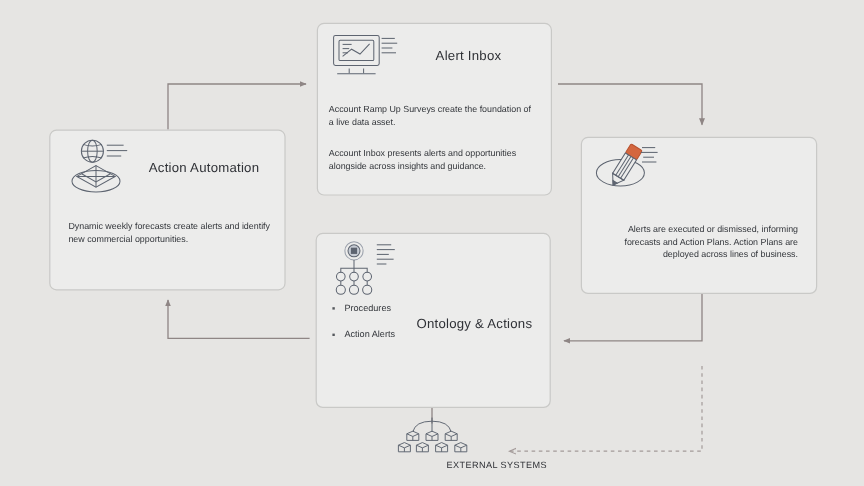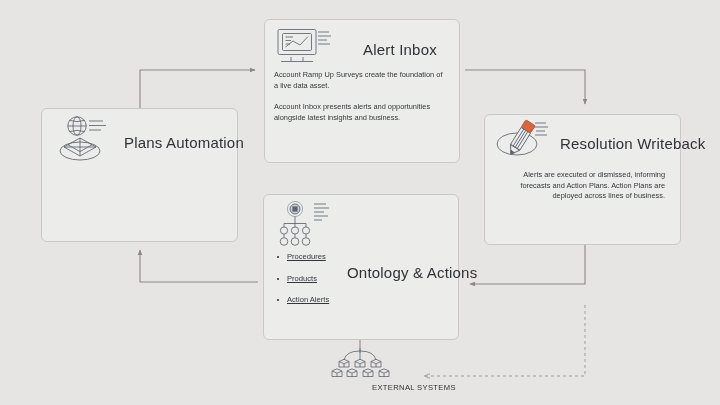--- a/index.html
+++ b/index.html
@@ -13,40 +13,39 @@
   #stage{position:absolute;left:0;top:0;width:720px;height:405px;}
   .card{
     position:absolute;
     background:#ececeb;
     border:1px solid #c9c9c7;
     border-radius:6px;
     box-sizing:border-box;
   }
   .card-title{
     position:absolute;
-    font-size:15px;
+    font-size:11px;
     color:#2f3136;
     letter-spacing:.2px;
     white-space:nowrap;
   }
   .card-body{
     position:absolute;
     font-size:7.4px;
     line-height:1.45;
     color:#33363b;
   }
-  .card-body p{margin:0 0 11px 0;}
+  .card-body p{margin:16px 0 11px 0;}
   .bullets{
     position:absolute;
     font-size:7.6px;
     line-height:1.4;
     color:#33363b;
     margin:0;padding:0;
     list-style:none;
-    text-decoration:underline;
   }
   .bullets li{
     position:relative;
     padding-left:12px;
     margin-bottom:11px;
   }
   .bullets li:before{
     content:"";
     position:absolute;
     left:2px;top:4px;
@@ -108,22 +107,25 @@
         <line x1="34" y1="18" x2="46" y2="18"></line>
         <ellipse cx="25" cy="39" rx="20" ry="9"></ellipse>
         <path d="M25,26 L41,35 L25,44 L9,35 Z"></path>
         <path d="M25,26 L25,44"></path>
         <path d="M9,35 L41,35"></path>
         <path d="M13,32.8 L25,39.6 L37,32.8"></path>
       </g>
     </svg>
   </div>
 
-  <div class="card-title" style="left:124px;top:134px;">Plans Automation</div>
-
+  <div class="card-title" style="left:124px;top:134px;">Action Automation</div>
+
+  <div class="card-body" style="left:57px;top:168px;width:168px;">
+    <p>Dynamic weekly forecasts create alerts and identify new commercial opportunities.</p>
+  </div>
 
   <div class="card" style="left:264px;top:19px;width:196px;height:144px;">
   </div>
 
   <div class="icon" style="left:272px;top:26px;width:62px;height:44px;">
     <svg width="62" height="44" viewBox="0 0 62 44">
       <g stroke="#5d6470" stroke-width="0.85" fill="none">
         <rect x="6" y="3.5" width="38" height="25" rx="1.6"></rect>
         <rect x="10.5" y="7.5" width="29" height="17" rx="1"></rect>
         <line x1="19" y1="31" x2="19" y2="35"></line>
@@ -138,21 +140,21 @@
         <line x1="46" y1="14" x2="55" y2="14"></line>
         <line x1="46" y1="18" x2="58" y2="18"></line>
       </g>
     </svg>
   </div>
 
   <div class="card-title" style="left:363px;top:41px;">Alert Inbox</div>
 
   <div class="card-body" style="left:274px;top:70px;width:172px;">
     <p>Account Ramp Up Surveys create the foundation of a live data asset.</p>
-    <p>Account Inbox presents alerts and opportunities alongside latest insights and business.</p>
+    <p>Account Inbox presents alerts and opportunities alongside across insights and guidance.</p>
   </div>
 
   <div class="card" style="left:484px;top:114px;width:197px;height:131px;">
   </div>
 
   <div class="icon" style="left:491px;top:118px;width:62px;height:48px;">
     <svg width="62" height="48" viewBox="0 0 62 48">
       <g stroke="#5d6470" stroke-width="0.85" fill="none">
         <ellipse cx="26" cy="26" rx="20" ry="11"></ellipse>
         <g transform="rotate(32 30 20)">
@@ -165,21 +167,20 @@
           <path d="M27.9,35.9 L30,39 L32.1,35.9 Z" fill="#5d6470"></path>
         </g>
         <line x1="44" y1="5" x2="55" y2="5"></line>
         <line x1="43" y1="9" x2="57" y2="9"></line>
         <line x1="45" y1="13" x2="54" y2="13"></line>
         <line x1="44" y1="17" x2="56" y2="17"></line>
       </g>
     </svg>
   </div>
 
-  <div class="card-title" style="left:560px;top:135px;">Resolution Writeback</div>
 
   <div class="card-body" style="left:495px;top:170px;width:170px;text-align:right;">
     <p>Alerts are executed or dismissed, informing forecasts and Action Plans. Action Plans are deployed across lines of business.</p>
   </div>
 
   <div class="card" style="left:263px;top:194px;width:196px;height:146px;">
   </div>
 
   <div class="icon" style="left:272px;top:200px;width:62px;height:52px;">
     <svg width="62" height="52" viewBox="0 0 62 52">
@@ -205,21 +206,20 @@
         <line x1="42" y1="16" x2="56" y2="16"></line>
         <line x1="42" y1="20" x2="50" y2="20"></line>
       </g>
     </svg>
   </div>
 
   <div class="card-title" style="left:347px;top:220px;margin-top:44px;">Ontology &amp; Actions</div>
 
   <ul class="bullets" style="left:275px;top:252px;width:165px;">
     <li>Procedures</li>
-    <li>Products</li>
     <li>Action Alerts</li>
   </ul>
 
   <div class="icon" style="left:328px;top:348px;width:66px;height:34px;">
     <svg width="66" height="34" viewBox="0 0 66 34">
       <g stroke="#5d6470" stroke-width="0.8" fill="none">
         <path d="M32,0 L32,3"></path>
         <path d="M32,3 Q18,3 16,12"></path>
         <path d="M32,3 L32,12"></path>
         <path d="M32,3 Q46,3 48,12"></path>

